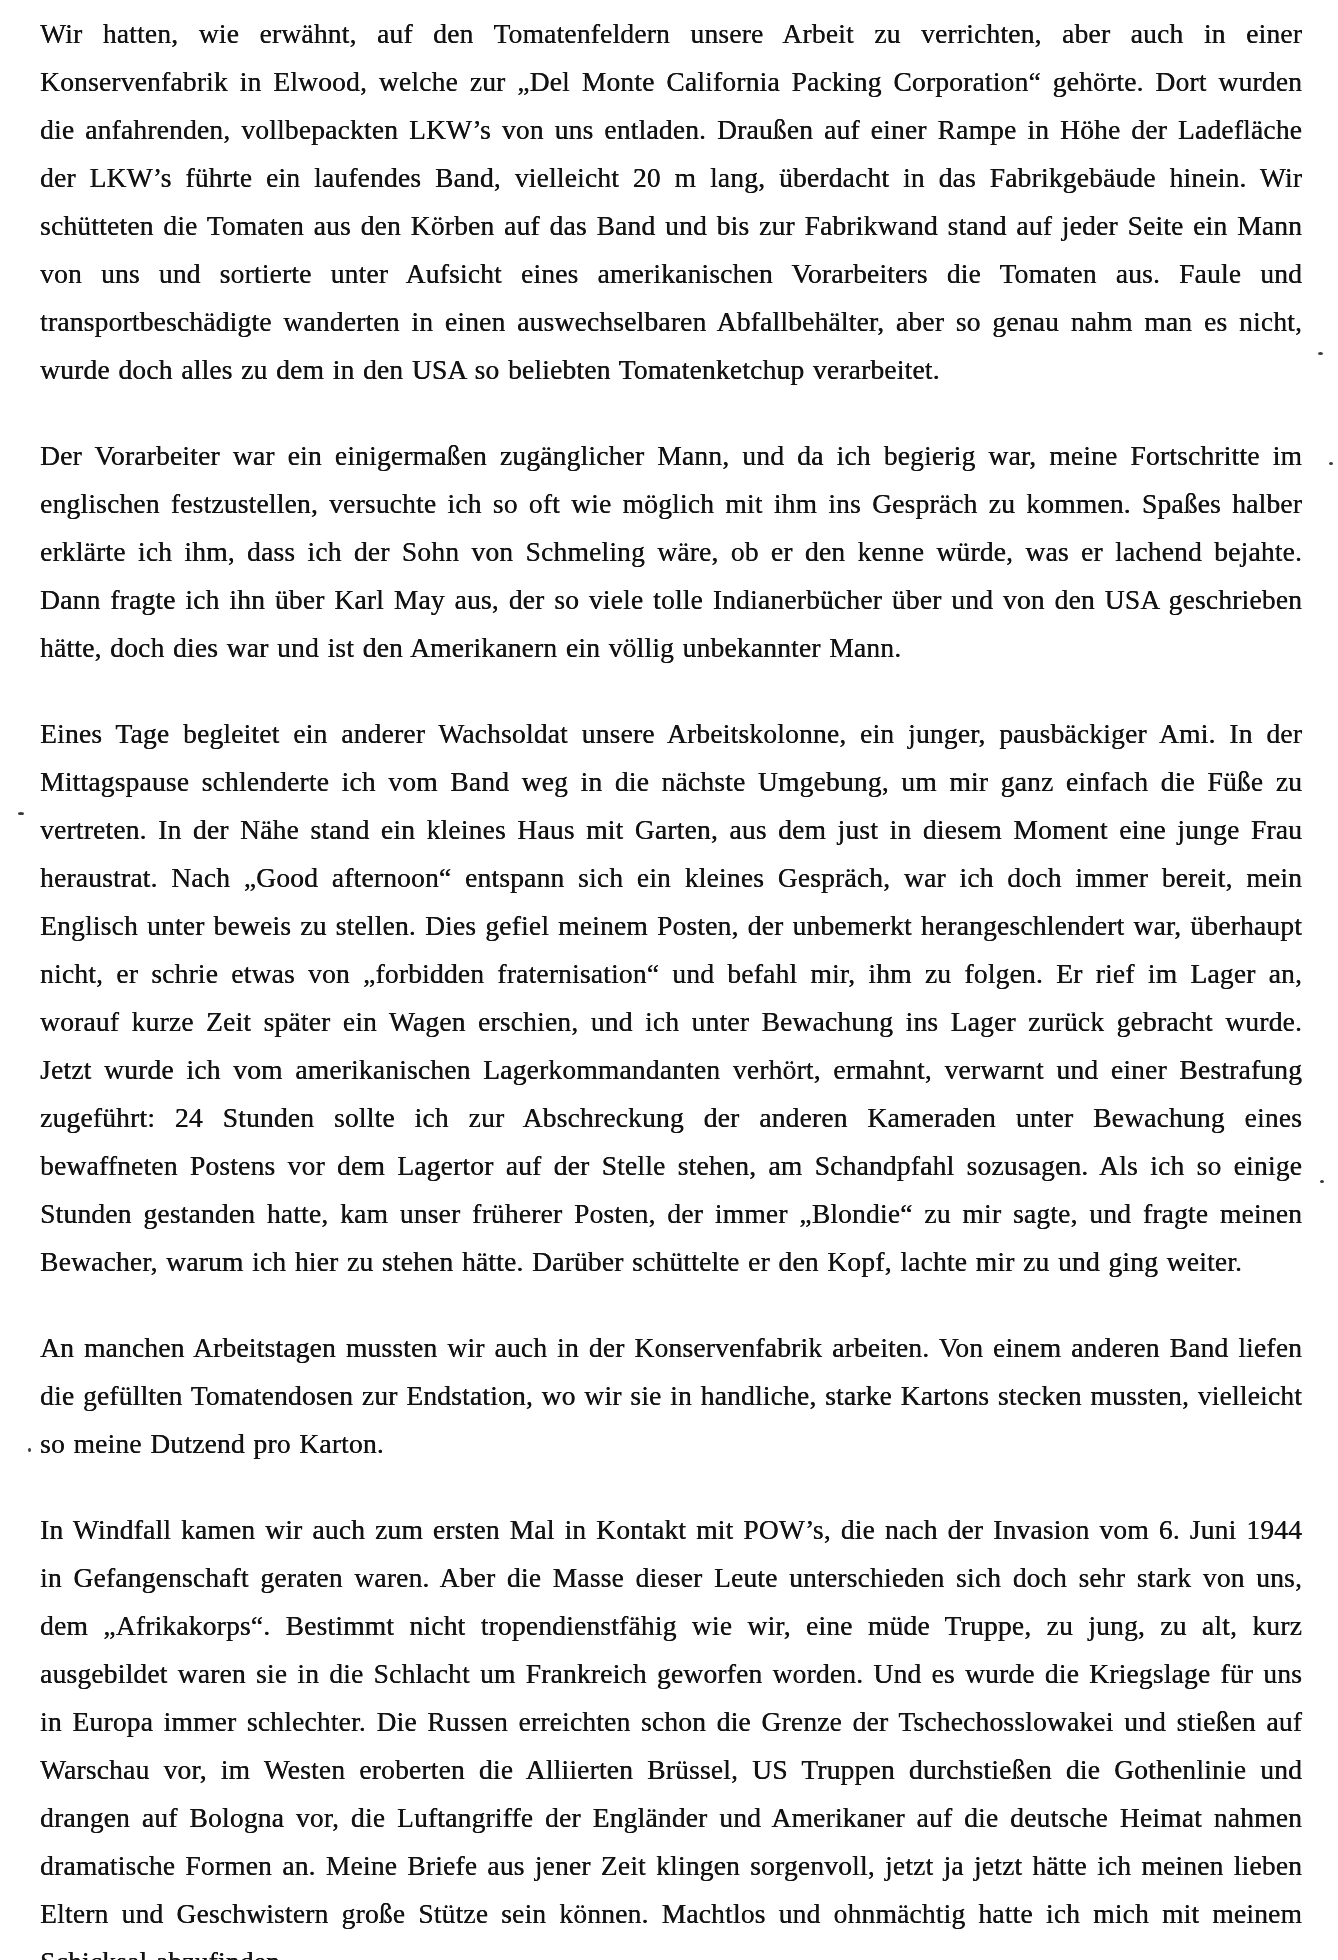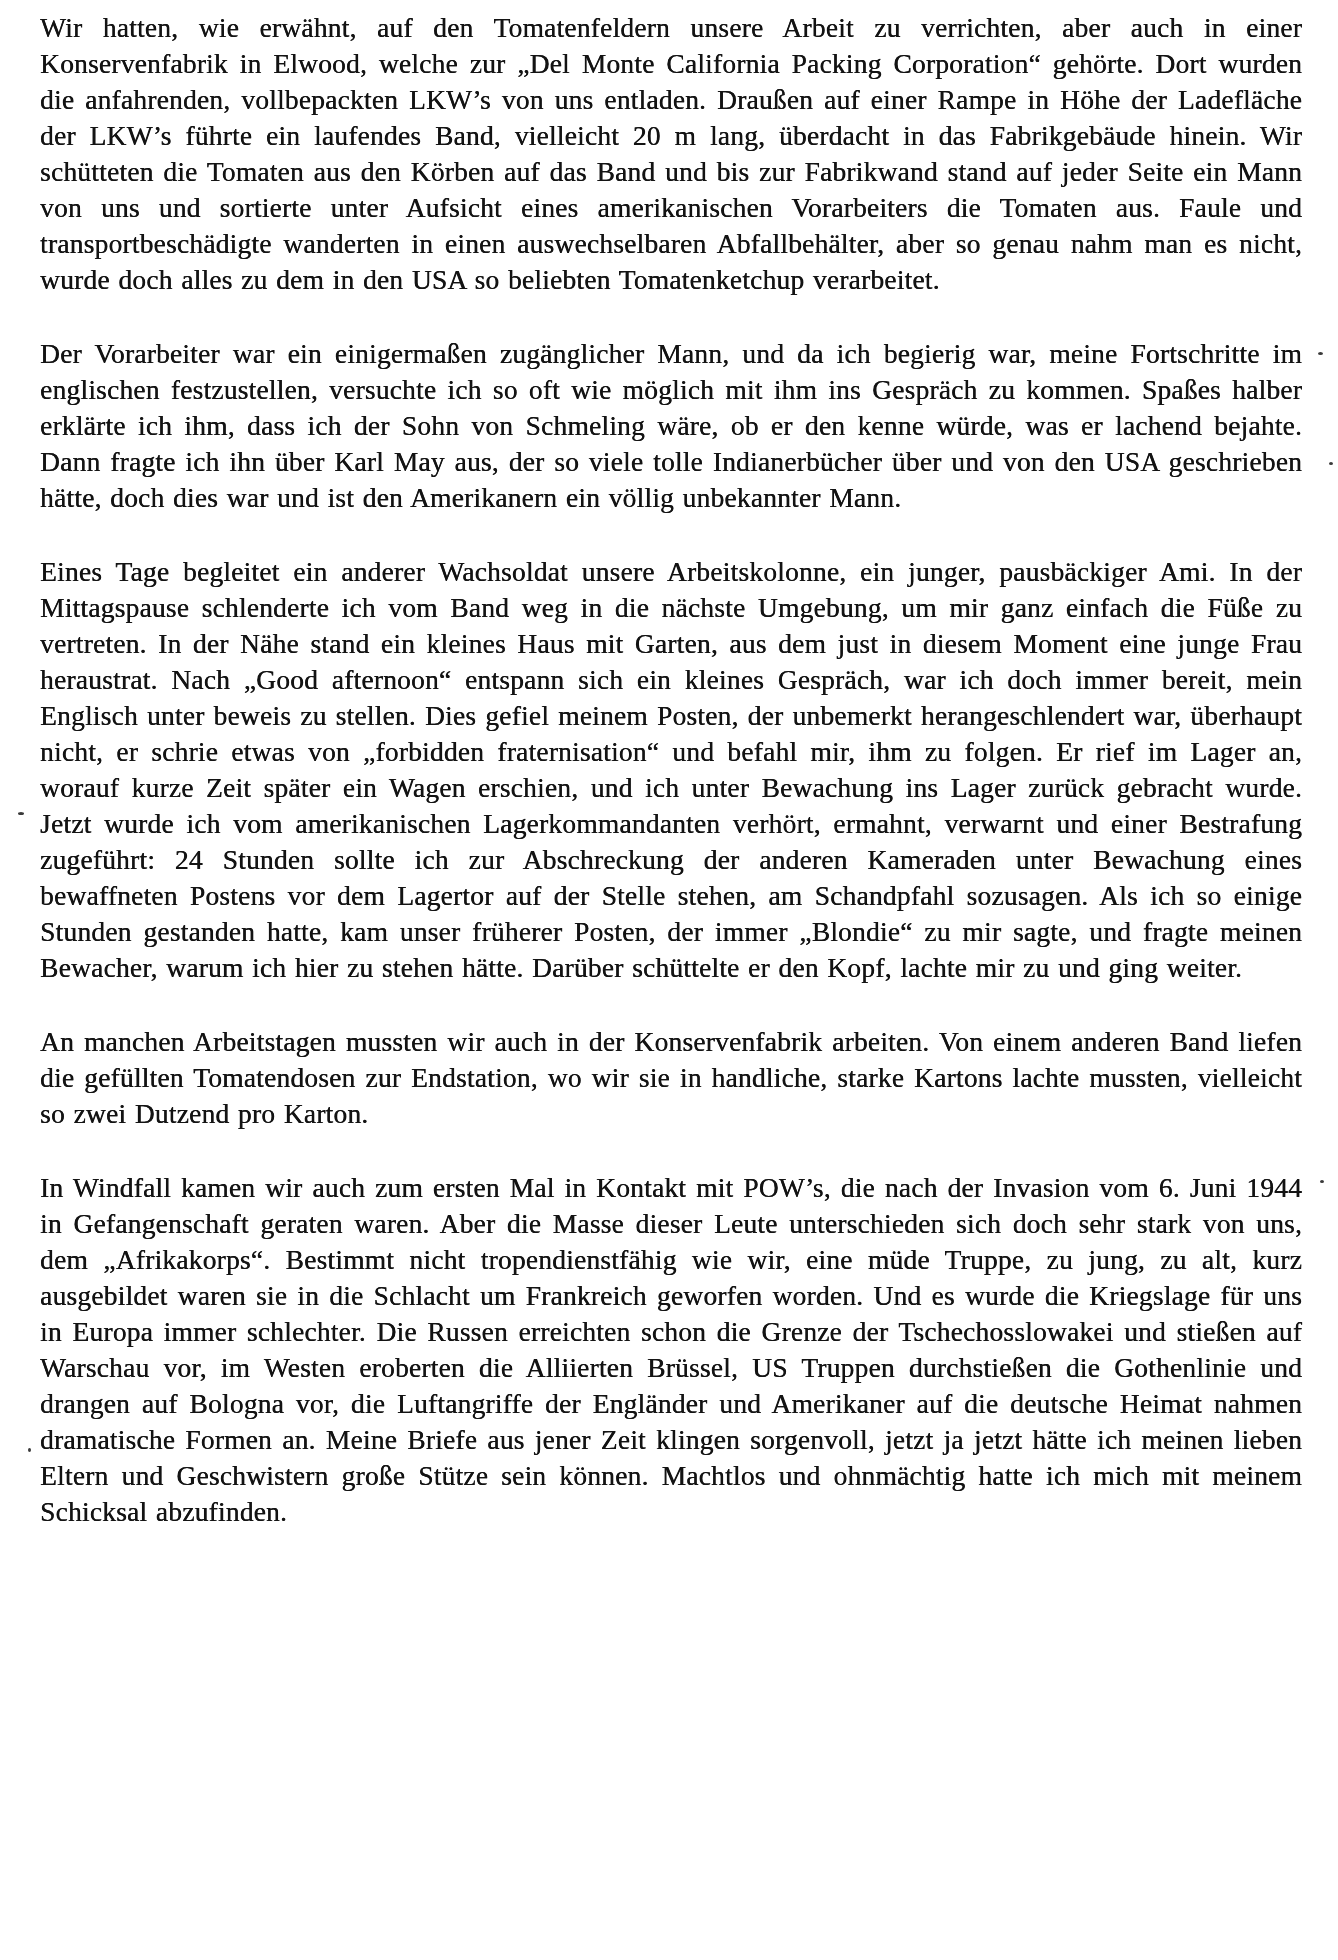--- a/index.html
+++ b/index.html
@@ -16,21 +16,21 @@
   .page {
     position: absolute;
     top: 10px;
     left: 40px;
     right: 36px;
     color: #131313;
   }
   .scan-paragraph {
     font-family: "Liberation Serif", "DejaVu Serif", serif;
     font-size: 27.5px;
-    line-height: 36px;
+    line-height: 48px;
     text-align: justify;
     text-justify: inter-word;
     letter-spacing: 0.2px;
     word-spacing: 1.5px;
     margin: 0 0 38px 0;
     hyphens: none;
     
     text-shadow: 0.35px 0 0 currentColor;
   }
   .scan-paragraph:last-child {
@@ -51,21 +51,21 @@
 </head>
 <body>
 
 <div class="page">
   <p class="scan-paragraph">Wir hatten, wie erwähnt, auf den Tomatenfeldern unsere Arbeit zu verrichten, aber auch in einer Konservenfabrik in Elwood, welche zur „Del Monte California Packing Corporation“ gehörte. Dort wurden die anfahrenden, vollbepackten LKW’s von uns entladen. Draußen auf einer Rampe in Höhe der Ladefläche der LKW’s führte ein laufendes Band, vielleicht 20 m lang, überdacht in das Fabrikgebäude hinein. Wir schütteten die Tomaten aus den Körben auf das Band und bis zur Fabrikwand stand auf jeder Seite ein Mann von uns und sortierte unter Aufsicht eines amerikanischen Vorarbeiters die Tomaten aus. Faule und transportbeschädigte wanderten in einen auswechselbaren Abfallbehälter, aber so genau nahm man es nicht, wurde doch alles zu dem in den USA so beliebten Tomatenketchup verarbeitet.</p>
 
   <p class="scan-paragraph">Der Vorarbeiter war ein einigermaßen zugänglicher Mann, und da ich begierig war, meine Fortschritte im englischen festzustellen, versuchte ich so oft wie möglich mit ihm ins Gespräch zu kommen. Spaßes halber erklärte ich ihm, dass ich der Sohn von Schmeling wäre, ob er den kenne würde, was er lachend bejahte. Dann fragte ich ihn über Karl May aus, der so viele tolle Indianerbücher über und von den USA geschrieben hätte, doch dies war und ist den Amerikanern ein völlig unbekannter Mann.</p>
 
   <p class="scan-paragraph">Eines Tage begleitet ein anderer Wachsoldat unsere Arbeitskolonne, ein junger, pausbäckiger Ami. In der Mittagspause schlenderte ich vom Band weg in die nächste Umgebung, um mir ganz einfach die Füße zu vertreten. In der Nähe stand ein kleines Haus mit Garten, aus dem just in diesem Moment eine junge Frau heraustrat. Nach „Good afternoon“ entspann sich ein kleines Gespräch, war ich doch immer bereit, mein Englisch unter beweis zu stellen. Dies gefiel meinem Posten, der unbemerkt herangeschlendert war, überhaupt nicht, er schrie etwas von „forbidden fraternisation“ und befahl mir, ihm zu folgen. Er rief im Lager an, worauf kurze Zeit später ein Wagen erschien, und ich unter Bewachung ins Lager zurück gebracht wurde. Jetzt wurde ich vom amerikanischen Lagerkommandanten verhört, ermahnt, verwarnt und einer Bestrafung zugeführt: 24 Stunden sollte ich zur Abschreckung der anderen Kameraden unter Bewachung eines bewaffneten Postens vor dem Lagertor auf der Stelle stehen, am Schandpfahl sozusagen. Als ich so einige Stunden gestanden hatte, kam unser früherer Posten, der immer „Blondie“ zu mir sagte, und fragte meinen Bewacher, warum ich hier zu stehen hätte. Darüber schüttelte er den Kopf, lachte mir zu und ging weiter.</p>
 
-  <p class="scan-paragraph">An manchen Arbeitstagen mussten wir auch in der Konservenfabrik arbeiten. Von einem anderen Band liefen die gefüllten Tomatendosen zur Endstation, wo wir sie in handliche, starke Kartons lachte mussten, vielleicht so zwei Dutzend pro Karton.</p>
+  <p class="scan-paragraph">An manchen Arbeitstagen mussten wir auch in der Konservenfabrik arbeiten. Von einem anderen Band liefen die gefüllten Tomatendosen zur Endstation, wo wir sie in handliche, starke Kartons stecken mussten, vielleicht so meine Dutzend pro Karton.</p>
 
   <p class="scan-paragraph">In Windfall kamen wir auch zum ersten Mal in Kontakt mit POW’s, die nach der Invasion vom 6. Juni 1944 in Gefangenschaft geraten waren. Aber die Masse dieser Leute unterschieden sich doch sehr stark von uns, dem „Afrikakorps“. Bestimmt nicht tropendienstfähig wie wir, eine müde Truppe, zu jung, zu alt, kurz ausgebildet waren sie in die Schlacht um Frankreich geworfen worden. Und es wurde die Kriegslage für uns in Europa immer schlechter. Die Russen erreichten schon die Grenze der Tschechosslowakei und stießen auf Warschau vor, im Westen eroberten die Alliierten Brüssel, US Truppen durchstießen die Gothenlinie und drangen auf Bologna vor, die Luftangriffe der Engländer und Amerikaner auf die deutsche Heimat nahmen dramatische Formen an. Meine Briefe aus jener Zeit klingen sorgenvoll, jetzt ja jetzt hätte ich meinen lieben Eltern und Geschwistern große Stütze sein können. Machtlos und ohnmächtig hatte ich mich mit meinem Schicksal abzufinden.</p>
 </div>
 
 <div class="artifact a1"></div>
 <div class="artifact a2"></div>
 <div class="artifact a3"></div>
 <div class="artifact a4"></div>
 <div class="artifact a5"></div>
 

